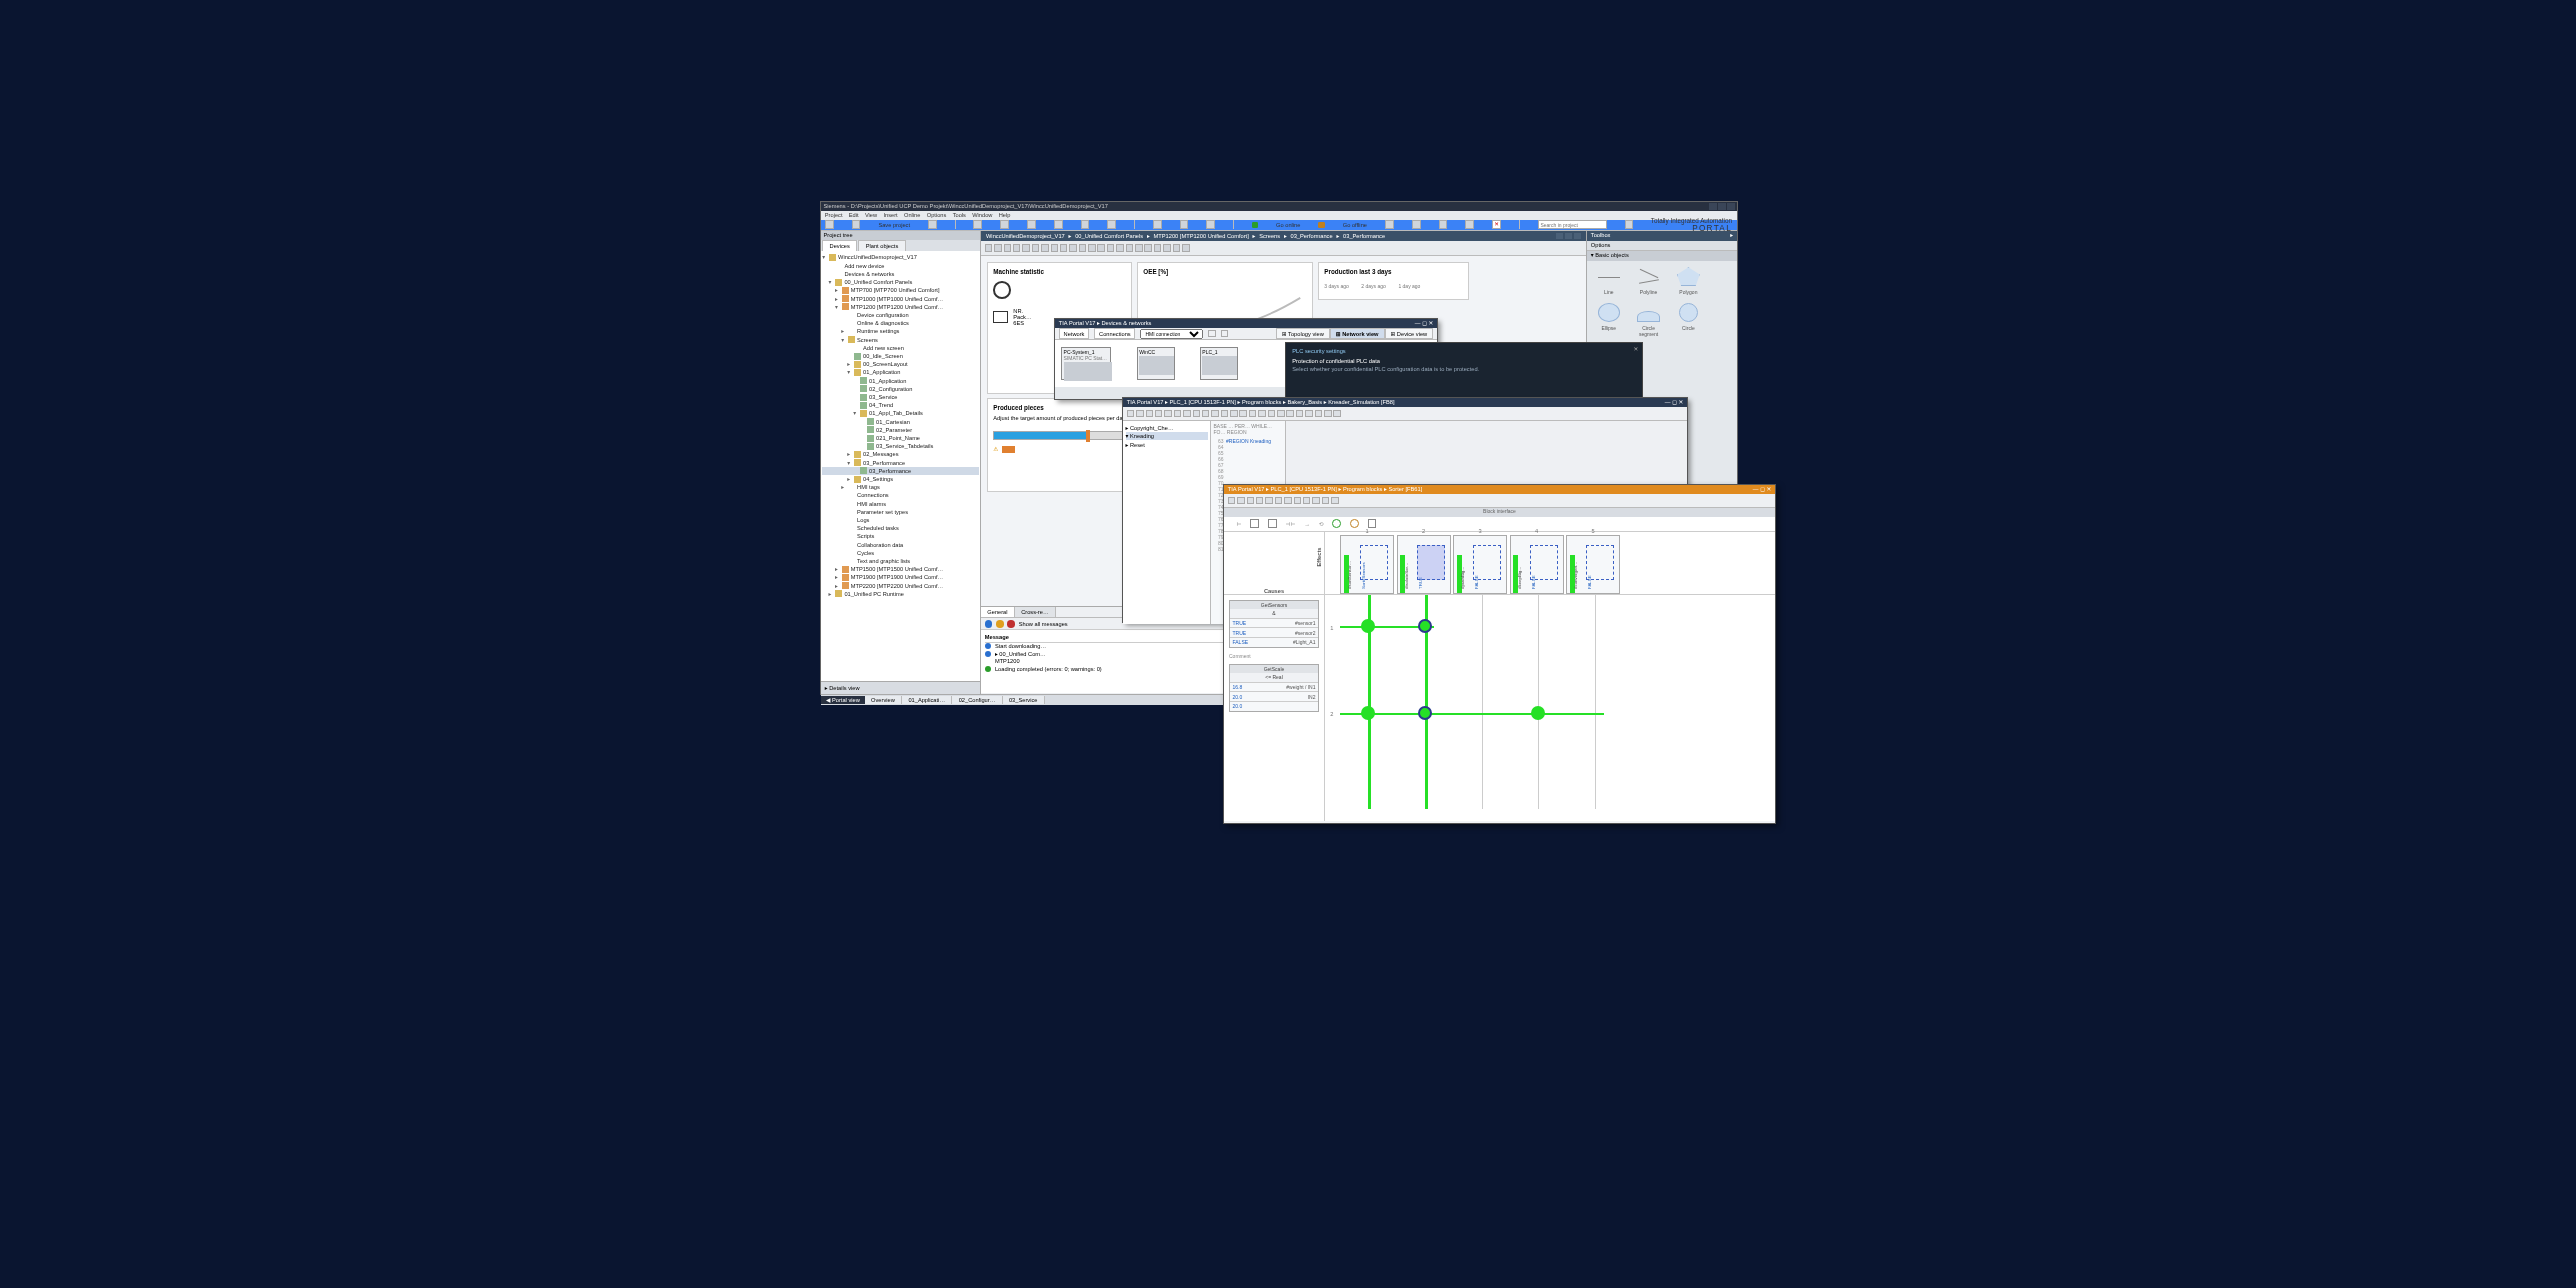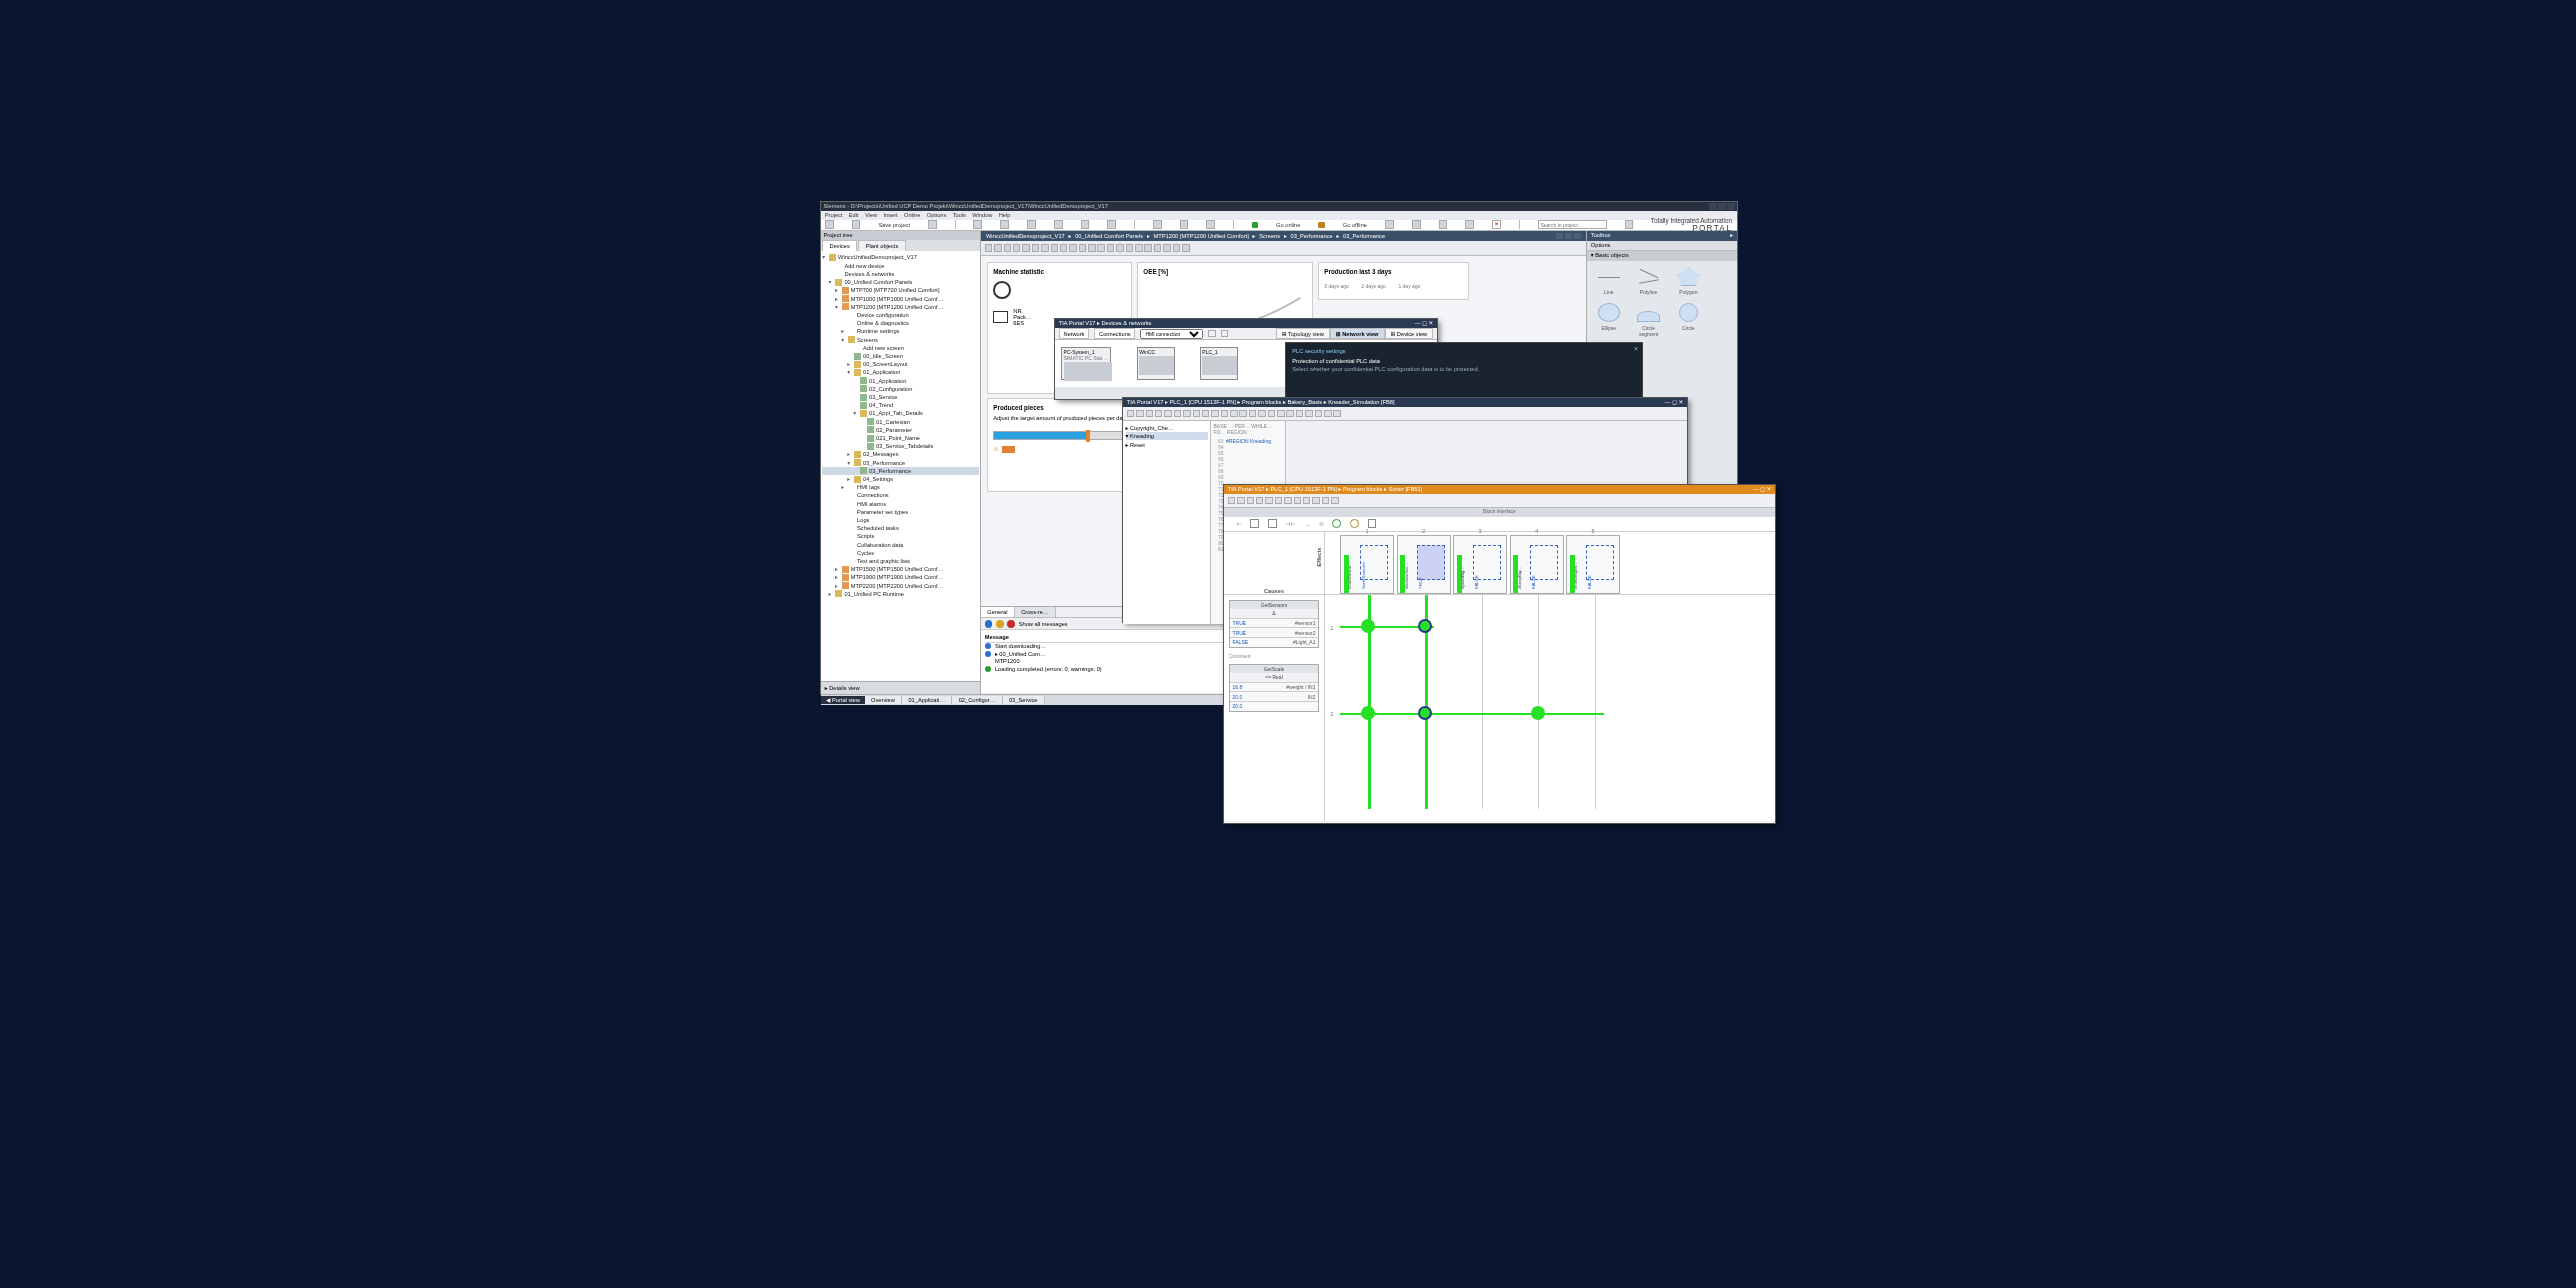--- a/index.html
+++ b/index.html
@@ -5,21 +5,21 @@
 * { margin:0; padding:0; box-sizing:border-box; font-family:Arial,sans-serif; }
 body { background:#0a1530; width:2576px; height:1288px; position:relative; }
 .stage { position:absolute; left:820px; top:201px; width:918px; height:494px; }
 
 
 .winMain { position:absolute; left:0; top:0; width:918px; height:494px; background:#d0d5db; border:0.6px solid #666; font-size:6.3px; }
 .titlebar { height:8.8px; background:#283040; color:#ccc; display:flex; justify-content:space-between; align-items:center; padding:0 2.5px; font-size:5.7px; }
 .titlebar .btns { display:flex; gap:1.3px; }
 .titlebar .btns span { width:7.5px; height:6.3px; background:#3a4558; display:inline-block; }
 .menubar { height:8.8px; background:#e8ebef; display:flex; gap:6.3px; padding:0 3.8px; align-items:center; font-size:5.7px; color:#333; }
-.toolbar1 { height:11.3px; background:#ffffff; border-bottom:0.6px solid #bbb; display:flex; align-items:center; gap:18px; padding:0 3.8px; font-size:5.7px; color:#333; }
+.toolbar1 { height:11.3px; background:#3b82f6; border-bottom:0.6px solid #bbb; display:flex; align-items:center; gap:18px; padding:0 3.8px; font-size:5.7px; color:#333; }
 .toolbar1 .ico { width:8.8px; height:8.8px; background:#d0d5db; border:0.6px solid #aaa; }
 .toolbar1 .green-arrow { width:6.3px; height:6.3px; background:#2a9d2a; border-radius:1.3px; }
 .brand { position:absolute; right:5px; color:#333; text-align:right; }
 .brand .b1 { font-size:6.3px; }
 .brand .b2 { font-size:8.2px; letter-spacing:1.3px; }
 
 .mainbody { display:flex; height:463px; }
 
 
 .left { width:160px; background:#e4e8ec; border-right:0.6px solid #aaa; display:flex; flex-direction:column; }

